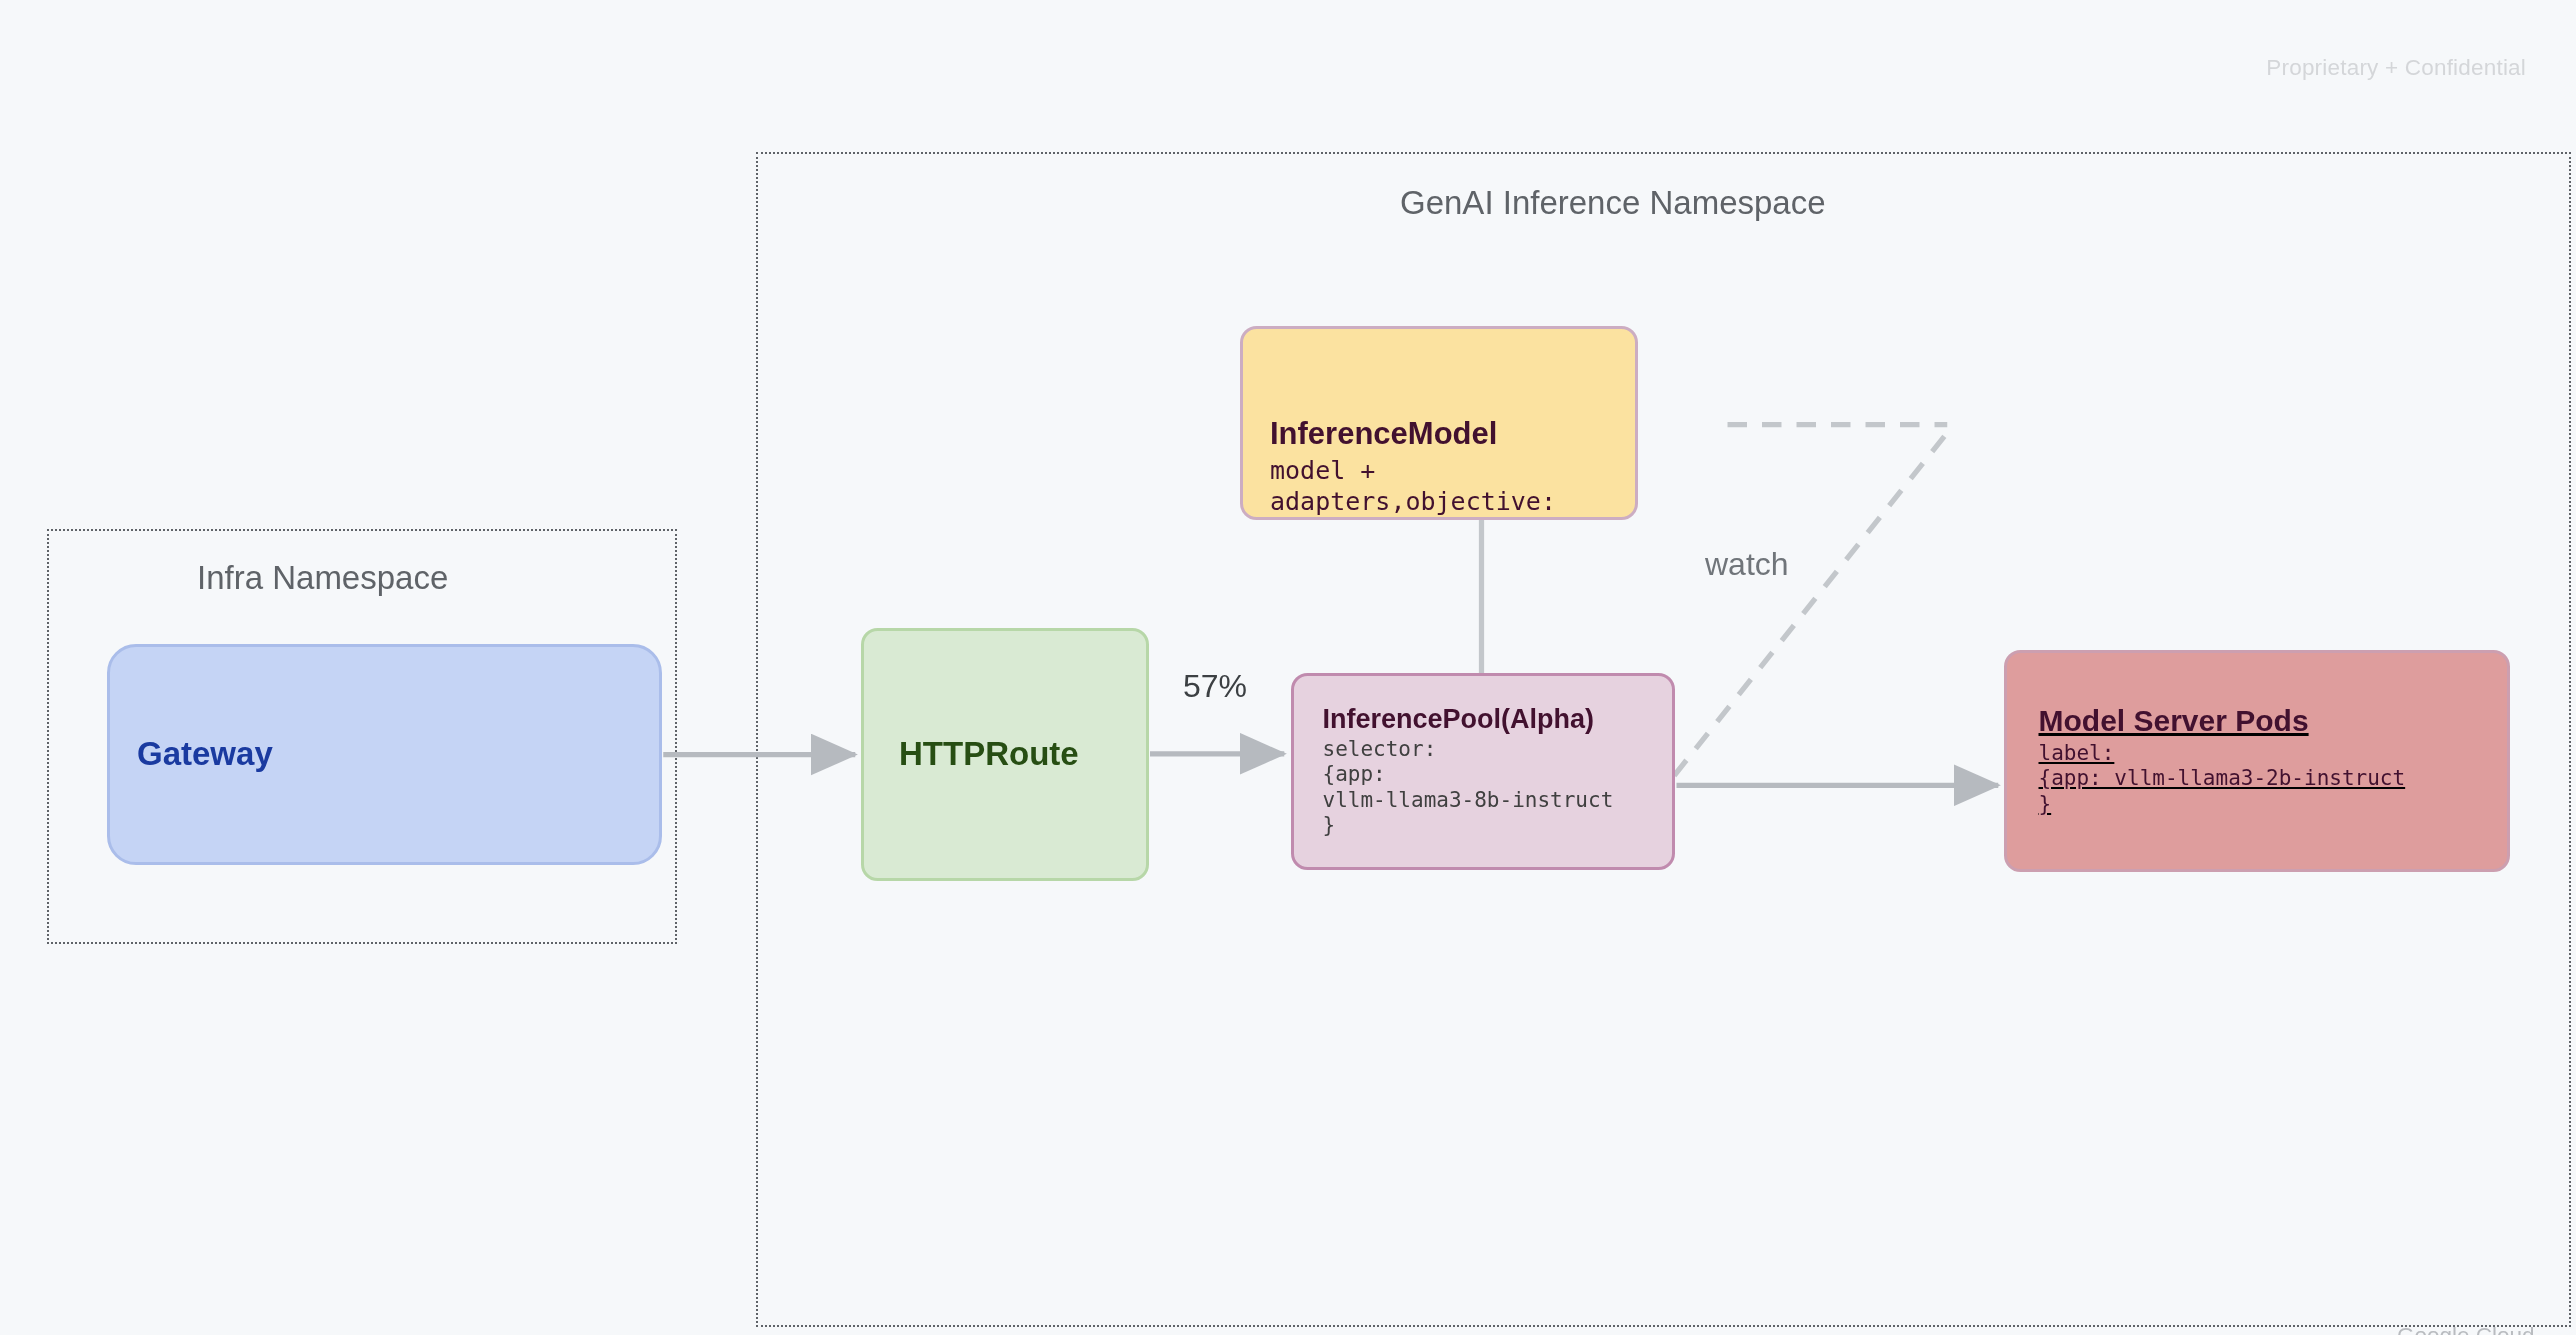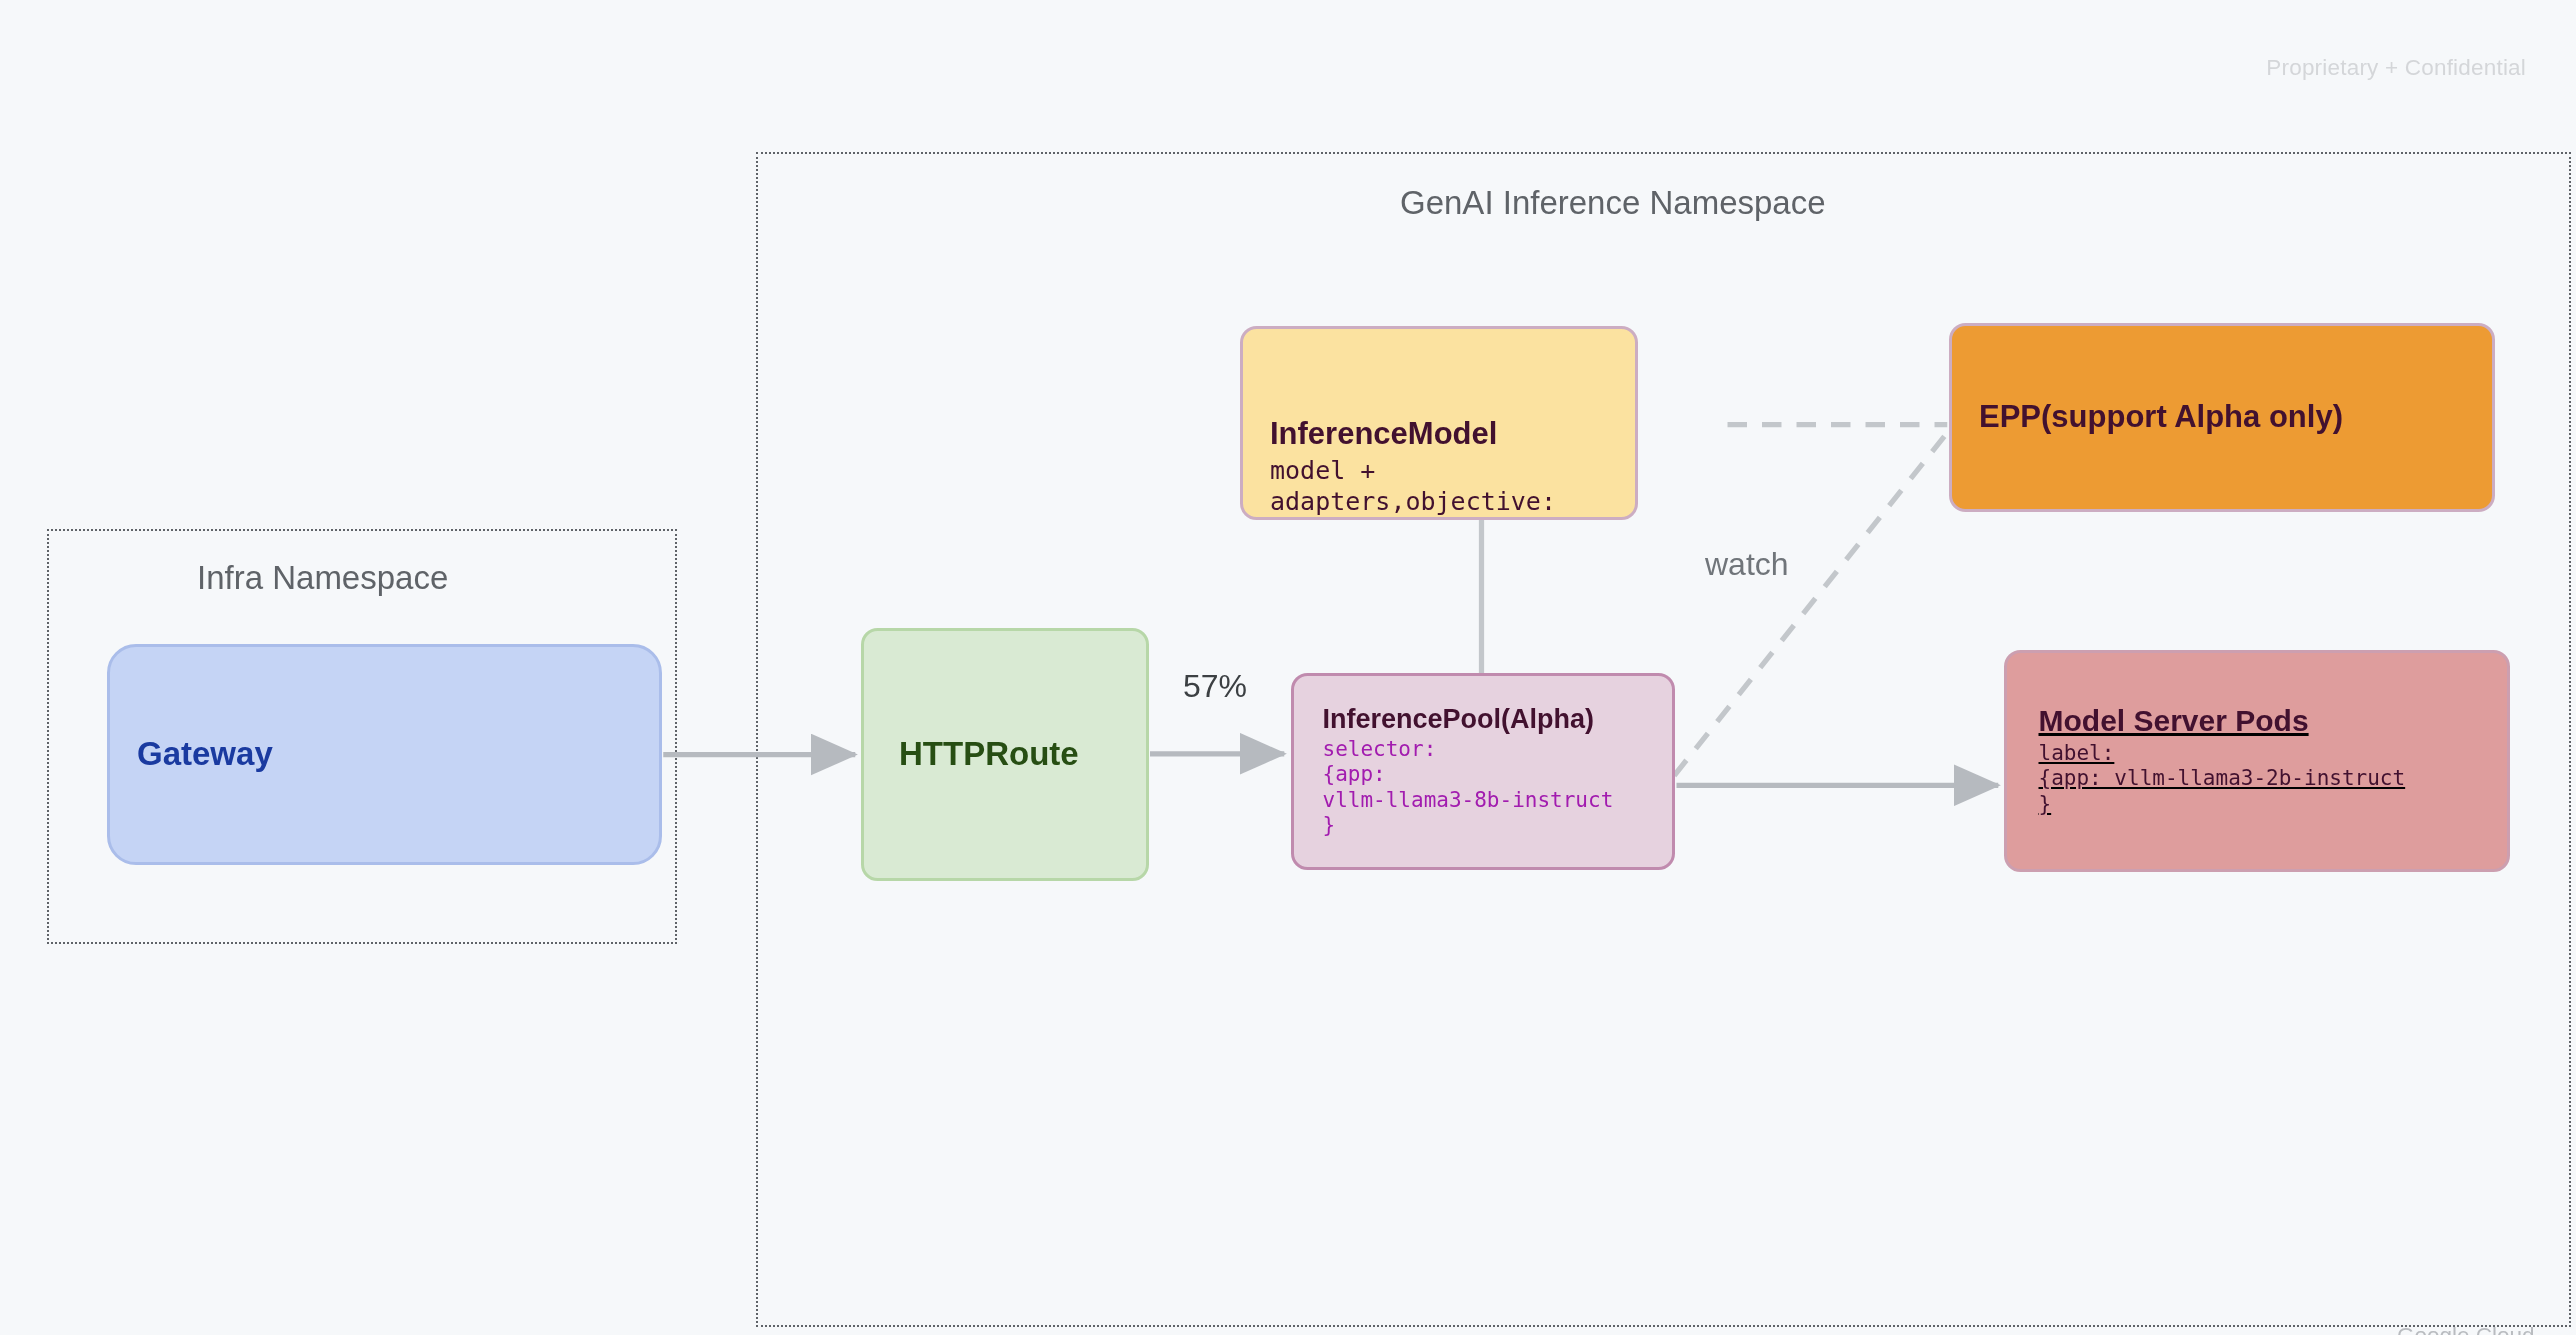--- a/index.html
+++ b/index.html
@@ -106,21 +106,21 @@
   #node-epp .title { font-size: 31px; color: #42112f; }
 
   
   #node-inferencepool {
     left: 1291px; top: 673px; width: 384px; height: 197px;
     background: #e6d2df;
     border-color: #c08bae;
     padding: 0 28.5px;
   }
   #node-inferencepool .title { font-size: 27px; color: #42112f; }
-  #node-inferencepool .sub   { font-size: 21px; color: #a21caf; margin-top: 2.3px; }
+  #node-inferencepool .sub   { font-size: 21px; color: #404040; margin-top: 2.3px; }
 
   
   #node-modelserverpods {
     left: 2004px; top: 650px; width: 506px; height: 222px;
     background: #de9d9d;
     border-color: #cc9fb0;
     padding: 0 31.5px;
     text-decoration: underline;
   }
   #node-modelserverpods .title { font-size: 30px; color: #42112f; }
@@ -195,23 +195,20 @@
   <div class="node" id="node-httproute">
     <div class="title">HTTPRoute</div>
   </div>
 
   <div class="node" id="node-inferencemodel">
     <div class="title">InferenceModel</div>
     <div class="sub">model +
 adapters,objective:</div>
   </div>
 
-  <div class="node" id="node-epp">
-    <div class="title">EPP(support Alpha only)</div>
-  </div>
 
   <div class="node" id="node-inferencepool">
     <div class="title">InferencePool(Alpha)</div>
     <div class="sub">selector:
 {app:
 vllm-llama3-8b-instruct
 }</div>
   </div>
 
   <div class="node" id="node-modelserverpods">

